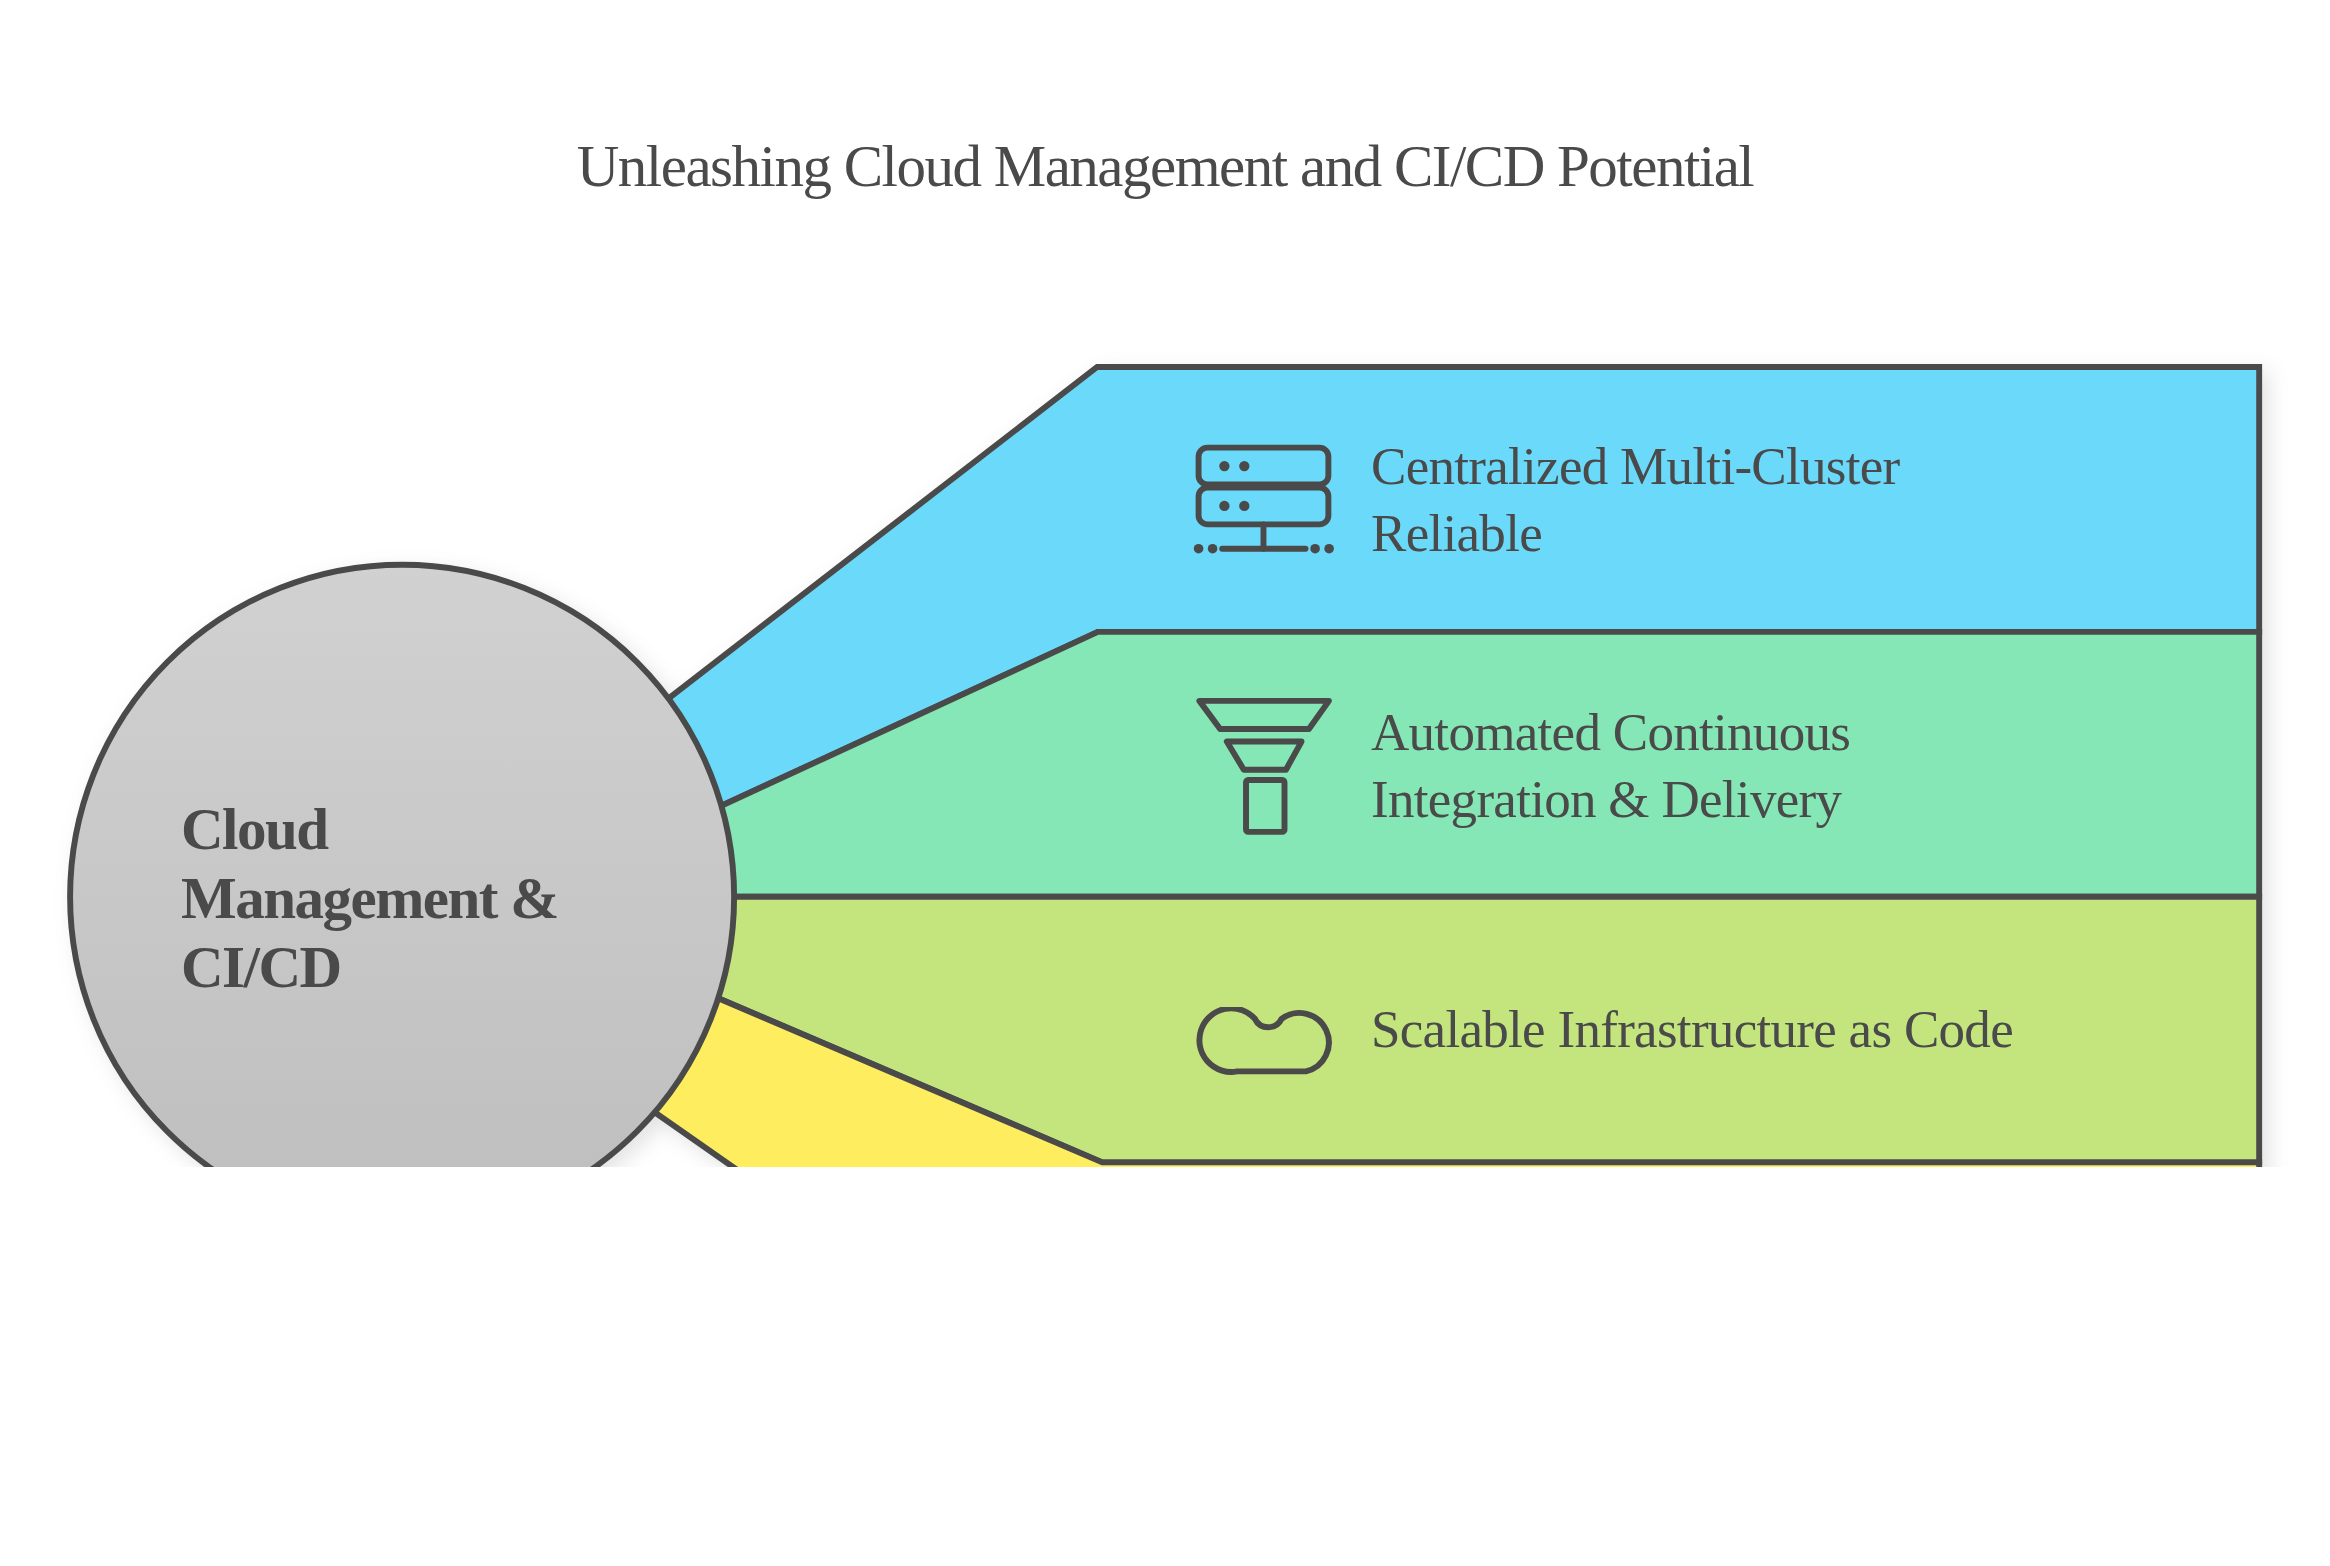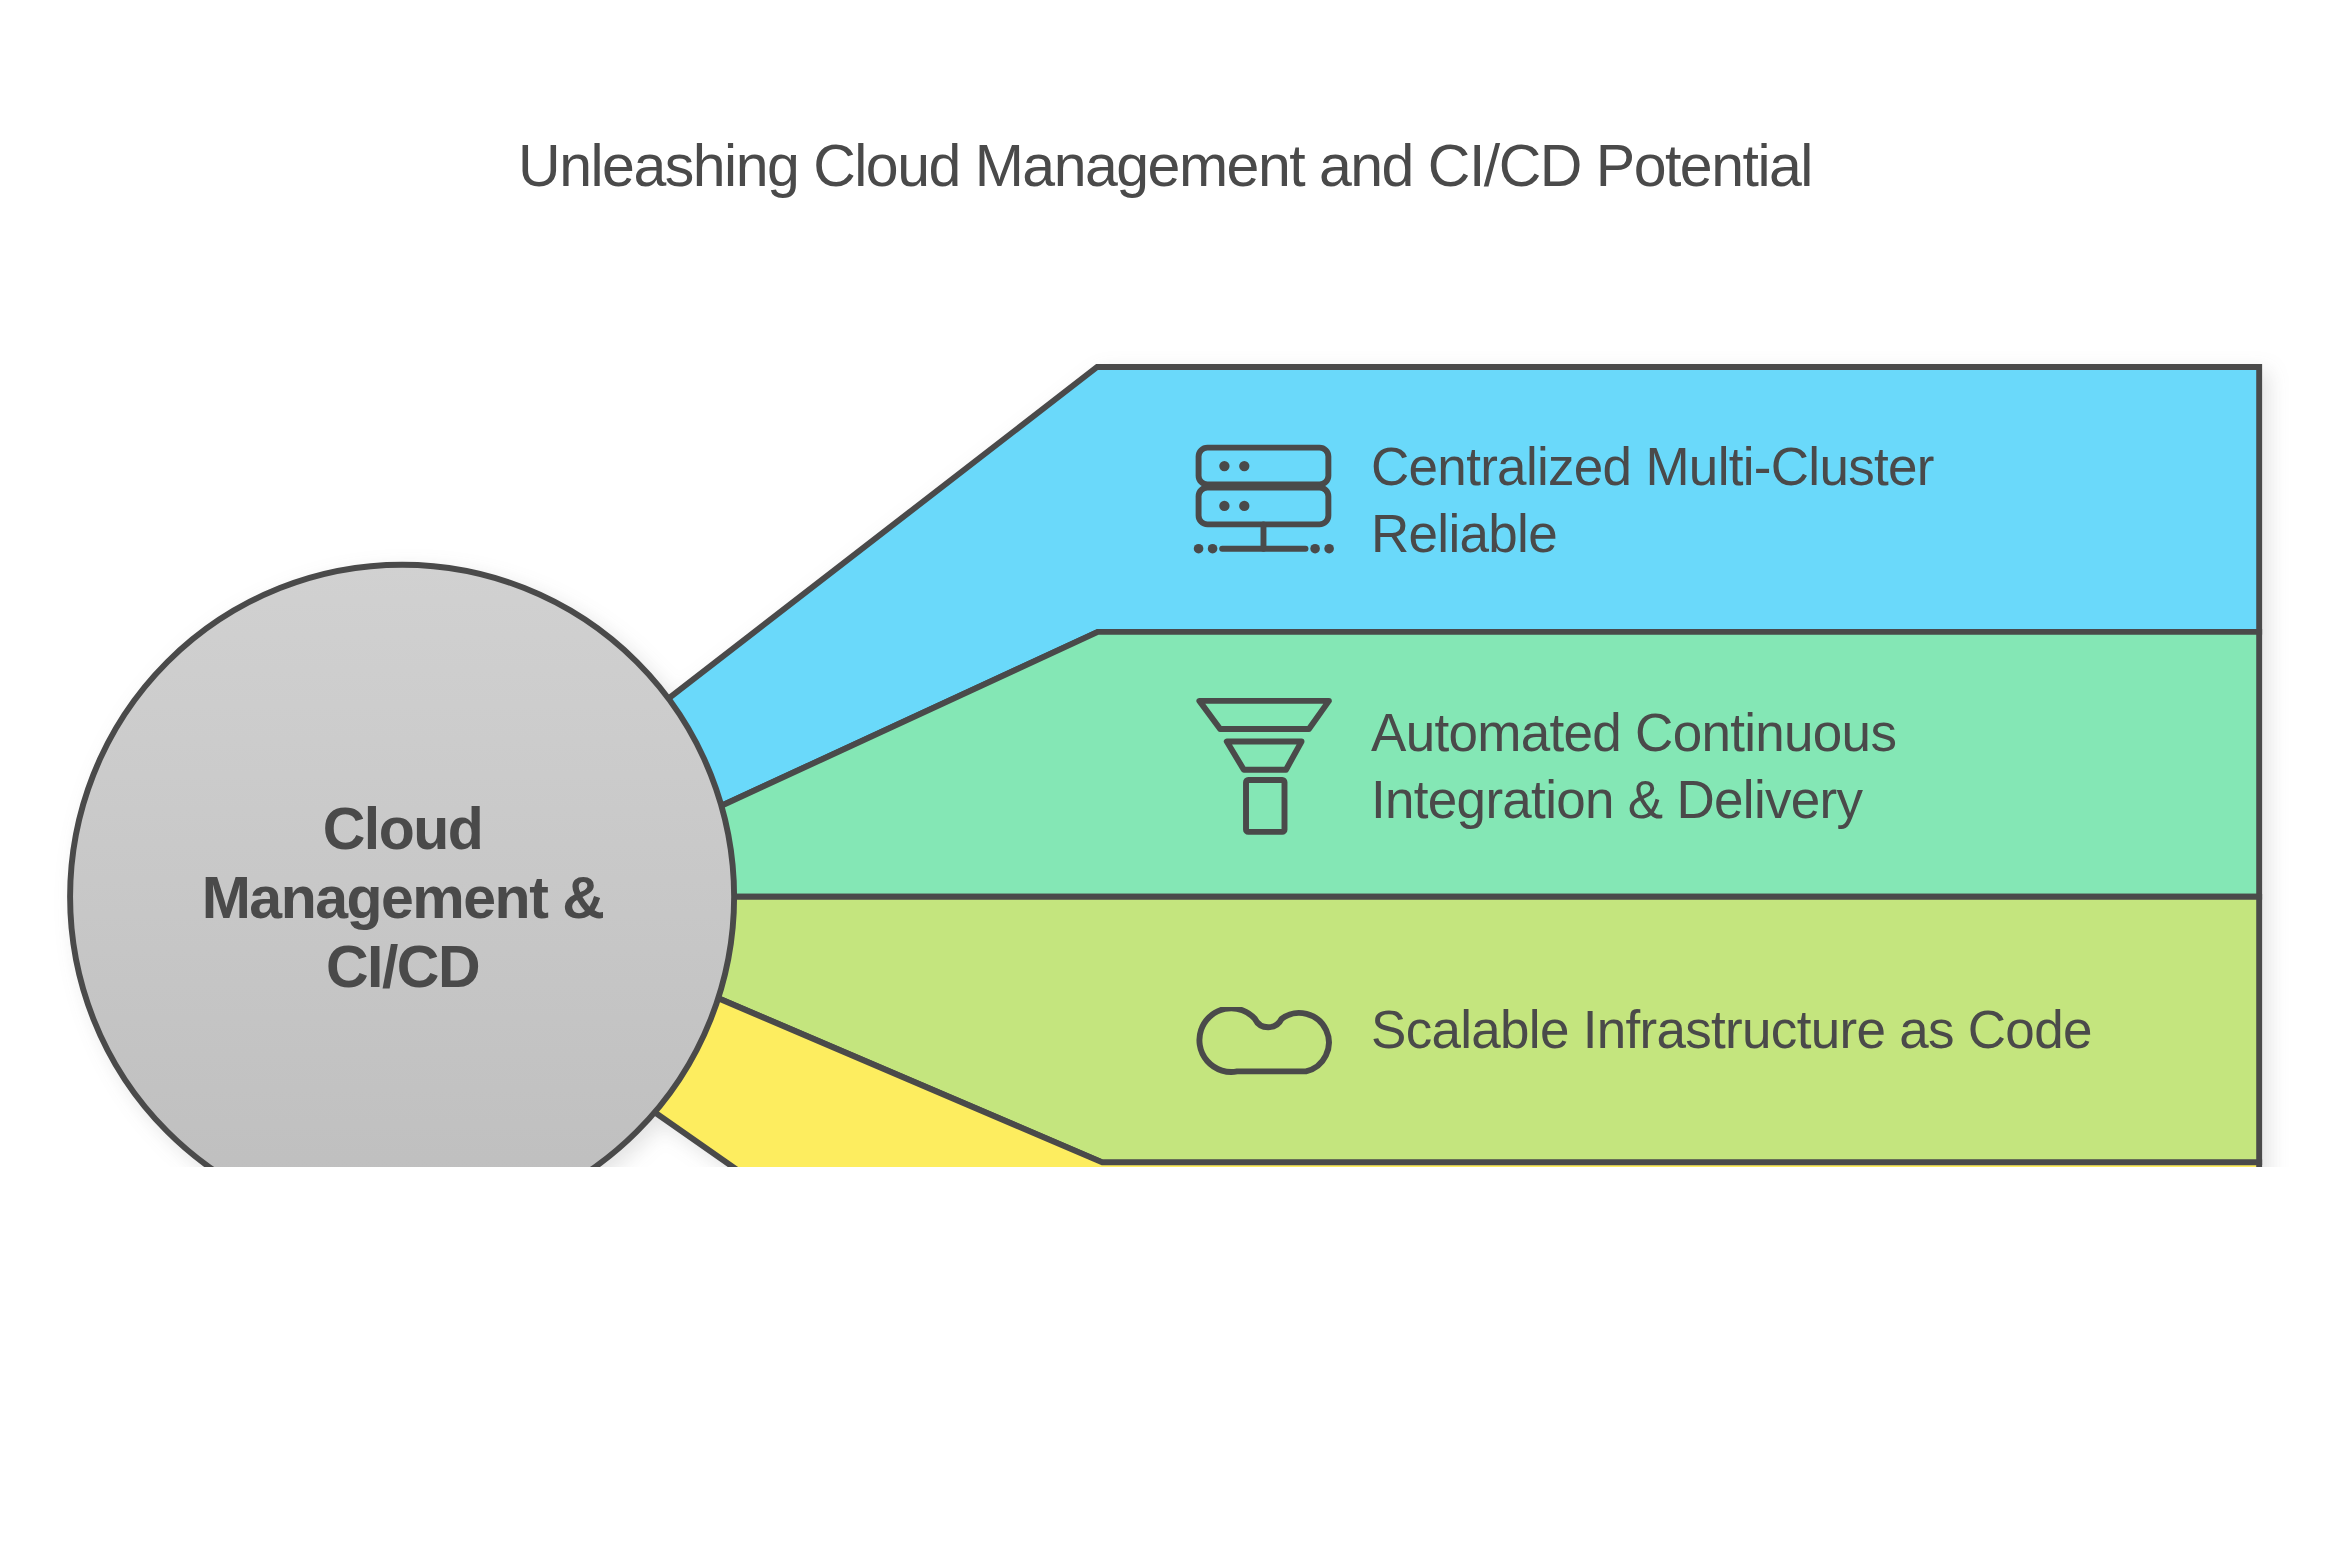--- a/index.html
+++ b/index.html
@@ -1,38 +1,38 @@
 <!DOCTYPE html>
 <html style="--outline: #4A4A4A; --text: #4A4A4A;font-size:11.8px"><head>
 <meta charset="utf-8">
 <style>
   html,body{margin:0;padding:0;background:#ffffff;}
   .stage{
     position:relative;
     width:2330px;height:1167px;
     background:#ffffff;
     overflow:hidden;
-    font-family:Liberation Sans, sans-serif;
+    font-family:Liberation Serif, serif;
     color:var(--text,#4A4A4A);
   }
   .shapes{
     position:absolute;left:0;top:0;
     filter:drop-shadow(7.4px 7.4px 10.3px rgba(70,70,70,0.15));
   }
   .shapes polygon{stroke:var(--outline,#4A4A4A);stroke-width:8;stroke-linejoin:miter;}
   .shapes circle{stroke:var(--outline,#4A4A4A);stroke-width:8;}
   .title{
     position:absolute;left:0;right:0;top:132px;
     text-align:center;
     font-size:59px;line-height:69px;letter-spacing:-1.5px;
     white-space:pre-line;
   }
   .hub-label{
     position:absolute;left:181px;top:795px;width:443px;
-    text-align:center;font-weight:bold;
+    font-weight:bold;
     font-size:59px;line-height:69px;letter-spacing:-1.5px;
     white-space:pre-line;
   }
   .band-label{
     position:absolute;left:1371px;
     font-size:53px;line-height:67px;letter-spacing:-0.7px;
     white-space:pre-line;
   }
   .band-label.b0{top:433px;}
   .band-label.b1{top:699px;}

